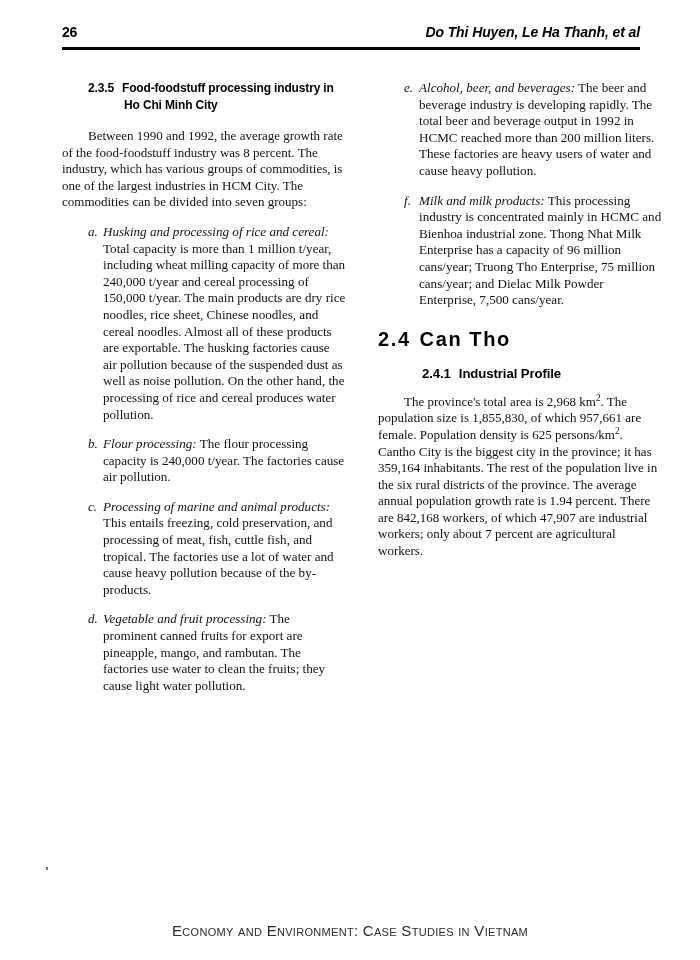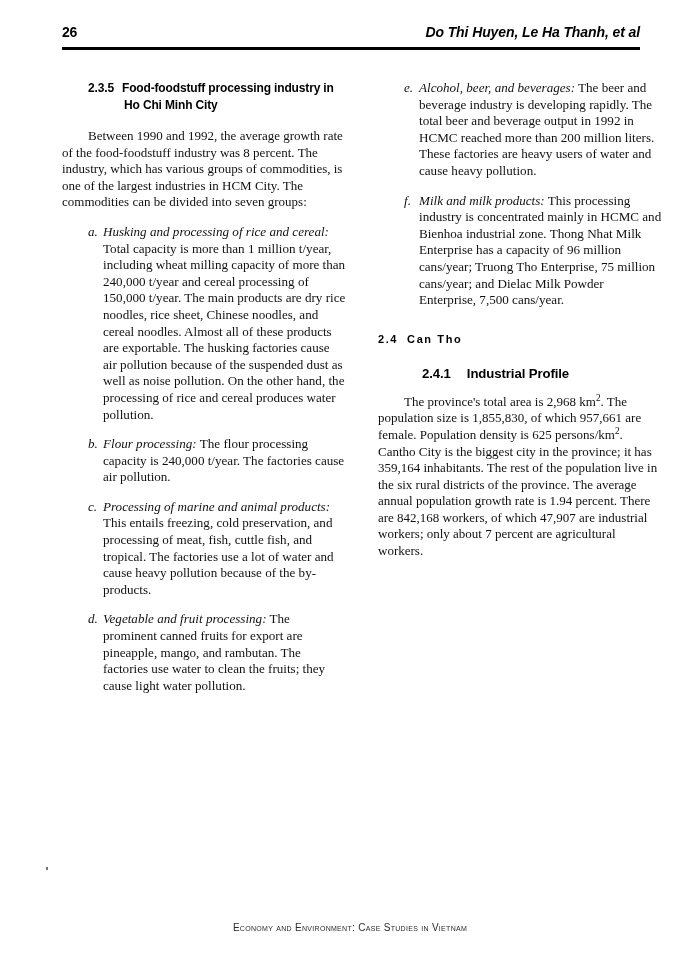--- a/index.html
+++ b/index.html
@@ -84,39 +84,39 @@
   h3.sec-head .num { margin-right: 8px; }
   h3.sec-head .txt { display: inline; }
   h3.sec-head.two-line {
     padding-left: 62px;
     text-indent: -36px;
   }
 
   h2.major-head {
     font-family: "Liberation Sans", "DejaVu Sans", sans-serif;
     font-weight: bold;
-    font-size: 11px;
+    font-size: 20px;
     line-height: 20px;
     letter-spacing: 1.6px;
     margin: 20px 0 16px 0;
     color: #000;
   }
   h2.major-head .num { margin-right: 9px; }
 
   h3.sub-head {
     font-family: "Liberation Sans", "DejaVu Sans", sans-serif;
     font-weight: bold;
     font-size: 13.2px;
     line-height: 17px;
     margin: 0 0 12px 0;
     padding-left: 44px;
     letter-spacing: -0.1px;
     color: #000;
   }
-  h3.sub-head .num { margin-right: 16px; }
+  h3.sub-head .num { margin-right: 8px; }
 
   
   p.body {
     font-size: 13px;
     line-height: 16.6px;
     margin: 0 0 13px 0;
     text-indent: 26px;
     color: #111;
   }
   p.body.tight { margin-bottom: 11px; }
@@ -149,21 +149,21 @@
   }
 
   
   .footer {
     position: absolute;
     left: 0;
     right: 0;
     top: 922px;
     text-align: center;
     font-family: "Liberation Sans", "DejaVu Sans", sans-serif;
-    font-size: 10px;
+    font-size: 15px;
     font-variant: small-caps;
     letter-spacing: 0.3px;
     color: #2a2a2a;
   }
 
   
   .speck {
     position: absolute;
     left: 46px;
     top: 867px;

